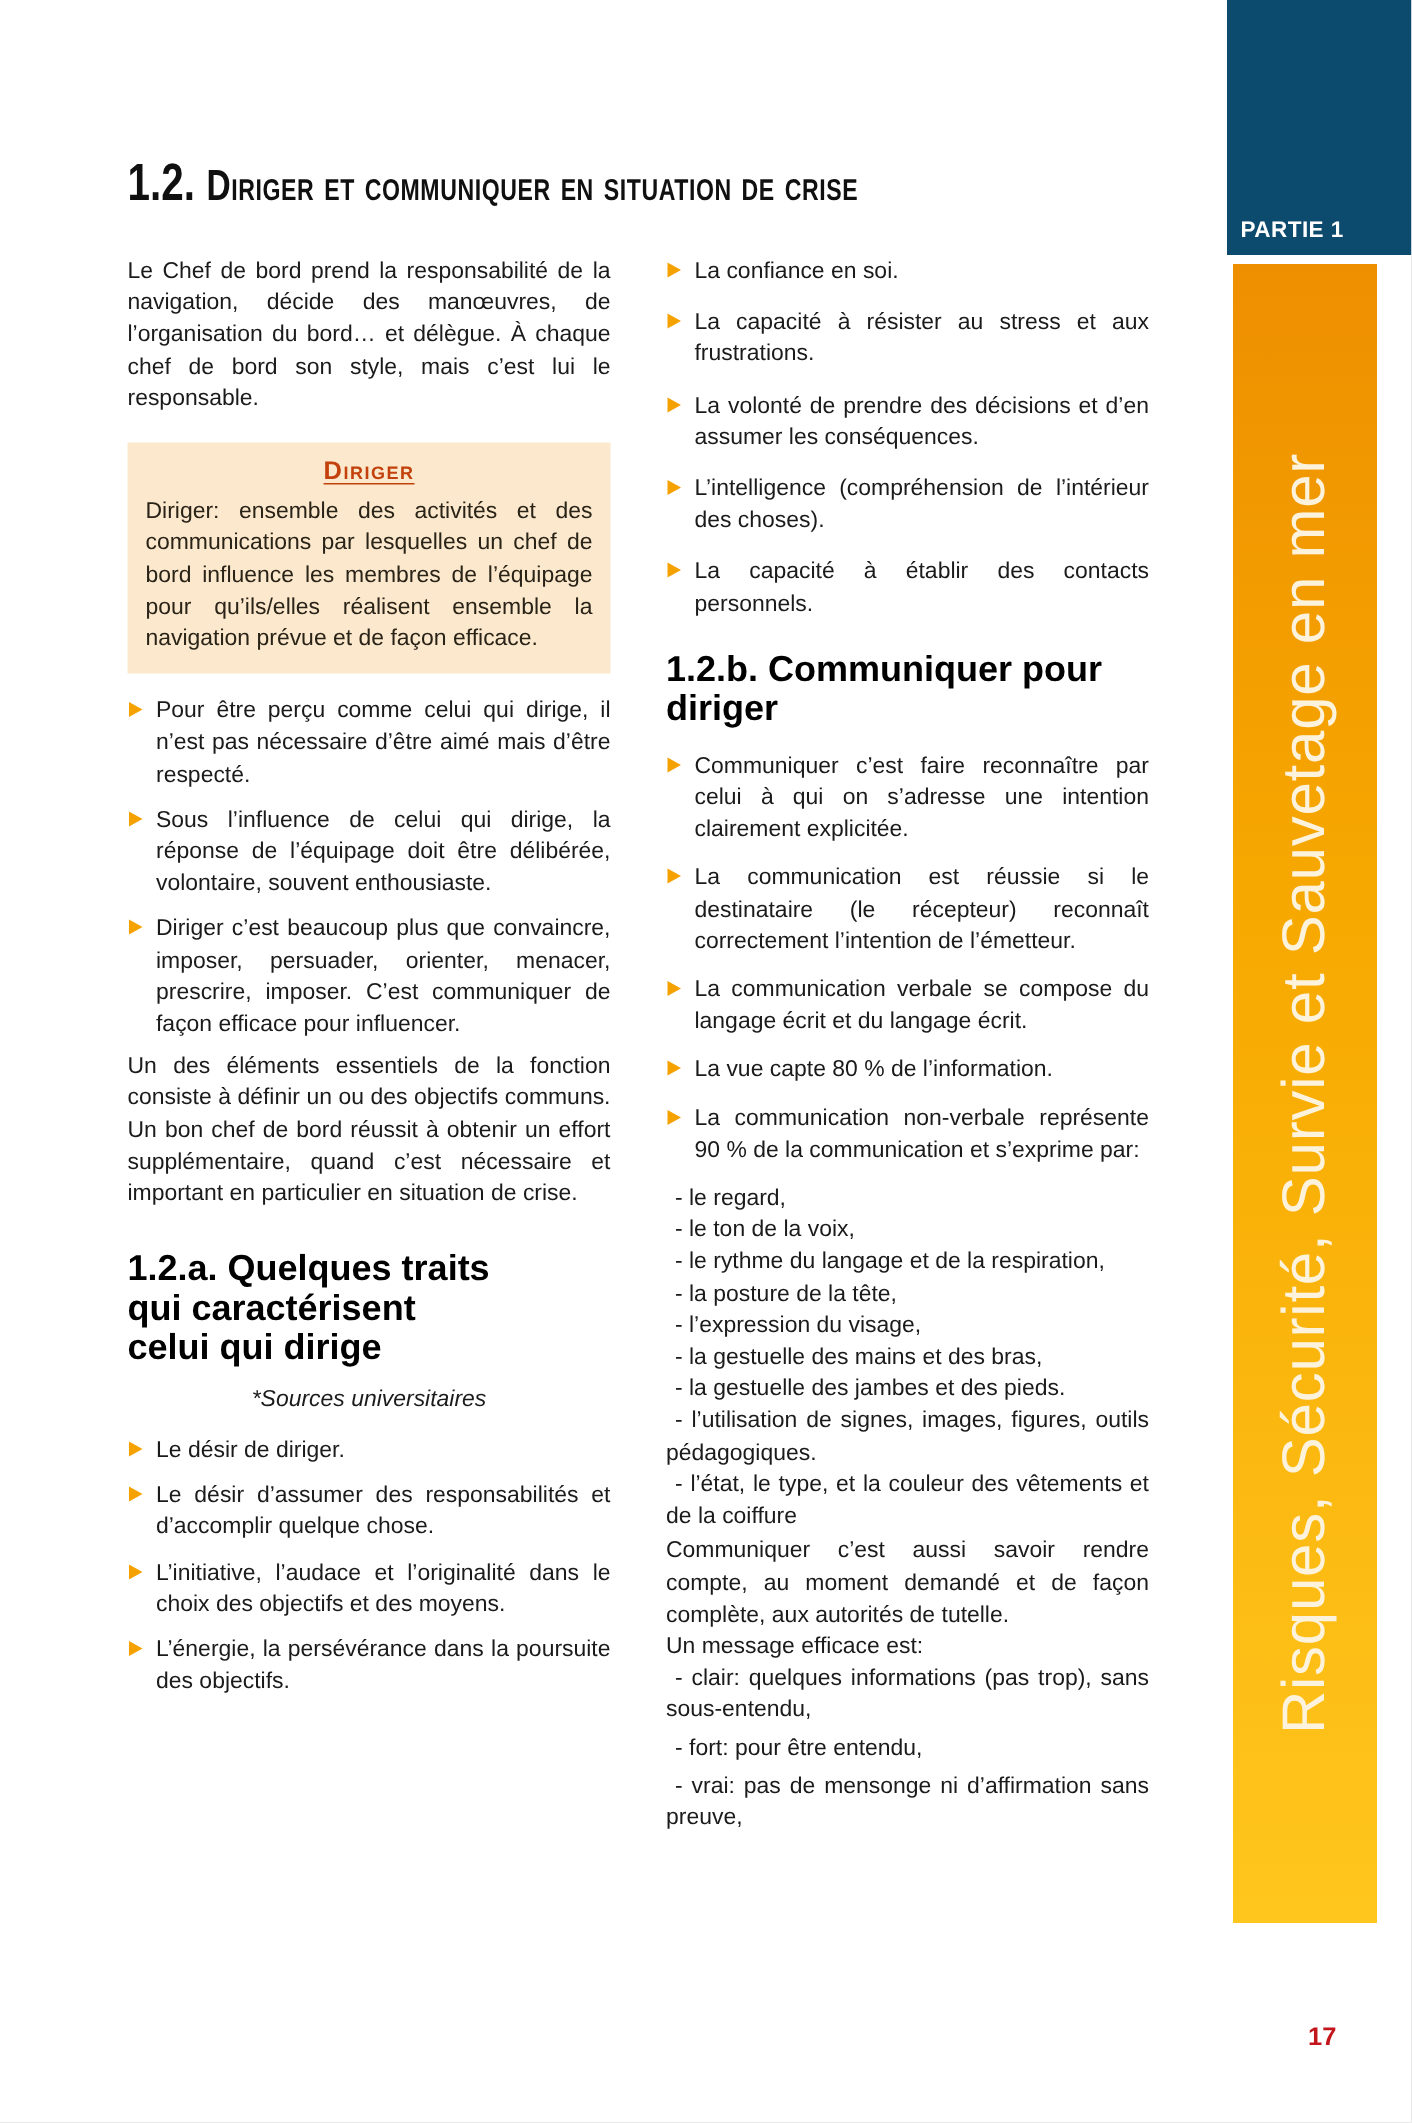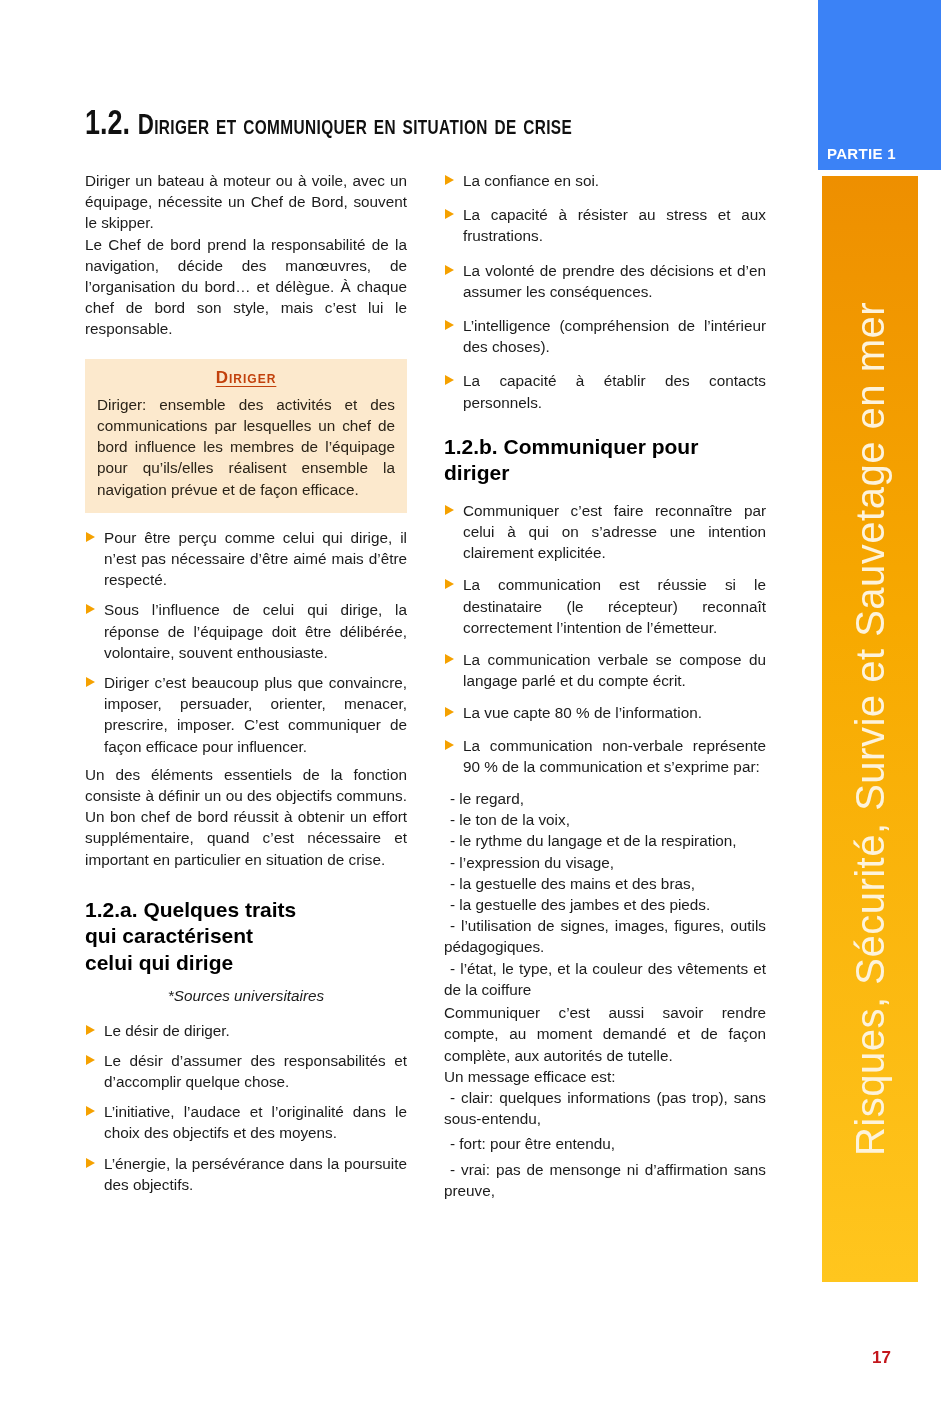--- a/index.html
+++ b/index.html
@@ -5,21 +5,21 @@
   * { margin:0; padding:0; box-sizing:border-box; }
   html, body { background:#ececec; }
   .page {
     position:relative; width:941px; height:1415px; margin:0 auto;
     background:#ffffff; color:#1b1b1b;
     font-family:"Liberation Sans","DejaVu Sans",sans-serif;
     outline:1px solid #c8c8c8; overflow:hidden;
   }
 
   
-  .partie-tab { position:absolute; top:0; right:0; width:123px; height:170px; background:#3b82f6; }
+  .partie-tab { position:absolute; top:0; right:0; width:123px; height:170px; background:#0c4a6e; }
   .partie-label { position:absolute; left:9px; bottom:8px; color:#ffffff; font-weight:bold; font-size:15px; letter-spacing:.3px; }
   .side-bar {
     position:absolute; left:822px; top:176px; width:96px; height:1106px;
     background:linear-gradient(180deg,#ee8f00 0%, #f7a900 40%, #ffc61e 100%);
   }
   .side-text {
     position:absolute; left:50%; top:50%;
     transform:translate(-50%,-50%) rotate(-90deg);
     white-space:nowrap; font-size:40px; color:#fdf3dc; letter-spacing:.5px;
   }
@@ -49,21 +49,21 @@
   .def-text { color:#2a2318; }
 
   .bullet { position:relative; padding-left:19px; margin:0 0 9px; }
   .tri {
     position:absolute; left:1px; top:5px; width:0; height:0;
     border-left:9px solid #f5a100; border-top:5px solid transparent; border-bottom:5px solid transparent;
   }
   .loose .bullet { margin-bottom:13px; }
   .secb .bullet { margin-bottom:11px; }
 
-  .sec-heading { font-size:21px; line-height:26.5px; font-weight:bold; color:#000; text-align:left; margin:27px 0 9px; }
+  .sec-heading { font-size:24px; line-height:26.5px; font-weight:bold; color:#000; text-align:left; margin:27px 0 9px; }
   .sec-heading-b { margin:21px 0 13px; }
   .pre { white-space:pre-line; }
   .source-note { font-style:italic; text-align:center; margin:0 0 13px; }
 
   .dash  { margin:0; text-indent:6px; }
   .dash2 { margin:0 0 4px; text-indent:6px; }
   .after-dash { margin-top:2px; }
 </style>
 </head>
 <body>
@@ -81,21 +81,20 @@
   <main class="main">
 
     <header class="title-row">
       <span class="title-num">1.2.</span>
       <span class="title-text">Diriger et communiquer en situation de crise</span>
     </header>
 
     <div class="columns">
 
       <section class="col col-left">
-        <p class="para">Diriger un bateau à moteur ou à voile, avec un équipage, nécessite un Chef de Bord, souvent le skipper.</p>
         <p class="para">Le Chef de bord prend la responsabilité de la navigation, décide des manœuvres, de l’organisation du bord… et délègue. À chaque chef de bord son style, mais c’est lui le responsable.</p>
 
         <div class="def-box">
           <div class="def-title">Diriger</div>
           <p class="def-text">Diriger: ensemble des activités et des communications par lesquelles un chef de bord influence les membres de l’équipage pour qu’ils/elles réalisent ensemble la navigation prévue et de façon efficace.</p>
         </div>
 
         <div class="bullet">
           <span class="tri"></span>
           <span>Pour être perçu comme celui qui dirige, il n’est pas nécessaire d’être aimé mais d’être respecté.</span>
@@ -165,36 +164,37 @@
           <div class="bullet">
             <span class="tri"></span>
             <span>Communiquer c’est faire reconnaître par celui à qui on s’adresse une intention clairement explicitée.</span>
           </div>
           <div class="bullet">
             <span class="tri"></span>
             <span>La communication est réussie si le destinataire (le récepteur) reconnaît correctement l’intention de l’émetteur.</span>
           </div>
           <div class="bullet">
             <span class="tri"></span>
-            <span>La communication verbale se compose du langage parlé et du compte écrit.</span>
+            <span>La communication verbale se compose du langage écrit et du langage écrit.</span>
           </div>
           <div class="bullet">
             <span class="tri"></span>
             <span>La vue capte 80 % de l’information.</span>
           </div>
           <div class="bullet">
             <span class="tri"></span>
             <span>La communication non-verbale représente 90 % de la communication et s’exprime par:</span>
           </div>
         </div>
 
         <div>
           <p class="dash">- le regard,</p>
           <p class="dash">- le ton de la voix,</p>
           <p class="dash">- le rythme du langage et de la respiration,</p>
+          <p class="dash">- la posture de la tête,</p>
           <p class="dash">- l’expression du visage,</p>
           <p class="dash">- la gestuelle des mains et des bras,</p>
           <p class="dash">- la gestuelle des jambes et des pieds.</p>
           <p class="dash">- l’utilisation de signes, images, figures, outils pédagogiques.</p>
           <p class="dash">- l’état, le type, et la couleur des vêtements et de la coiffure</p>
         </div>
 
         <p class="para after-dash">Communiquer c’est aussi savoir rendre compte, au moment demandé et de façon complète, aux autorités de tutelle.</p>
         <p class="para">Un message efficace est:</p>
 

